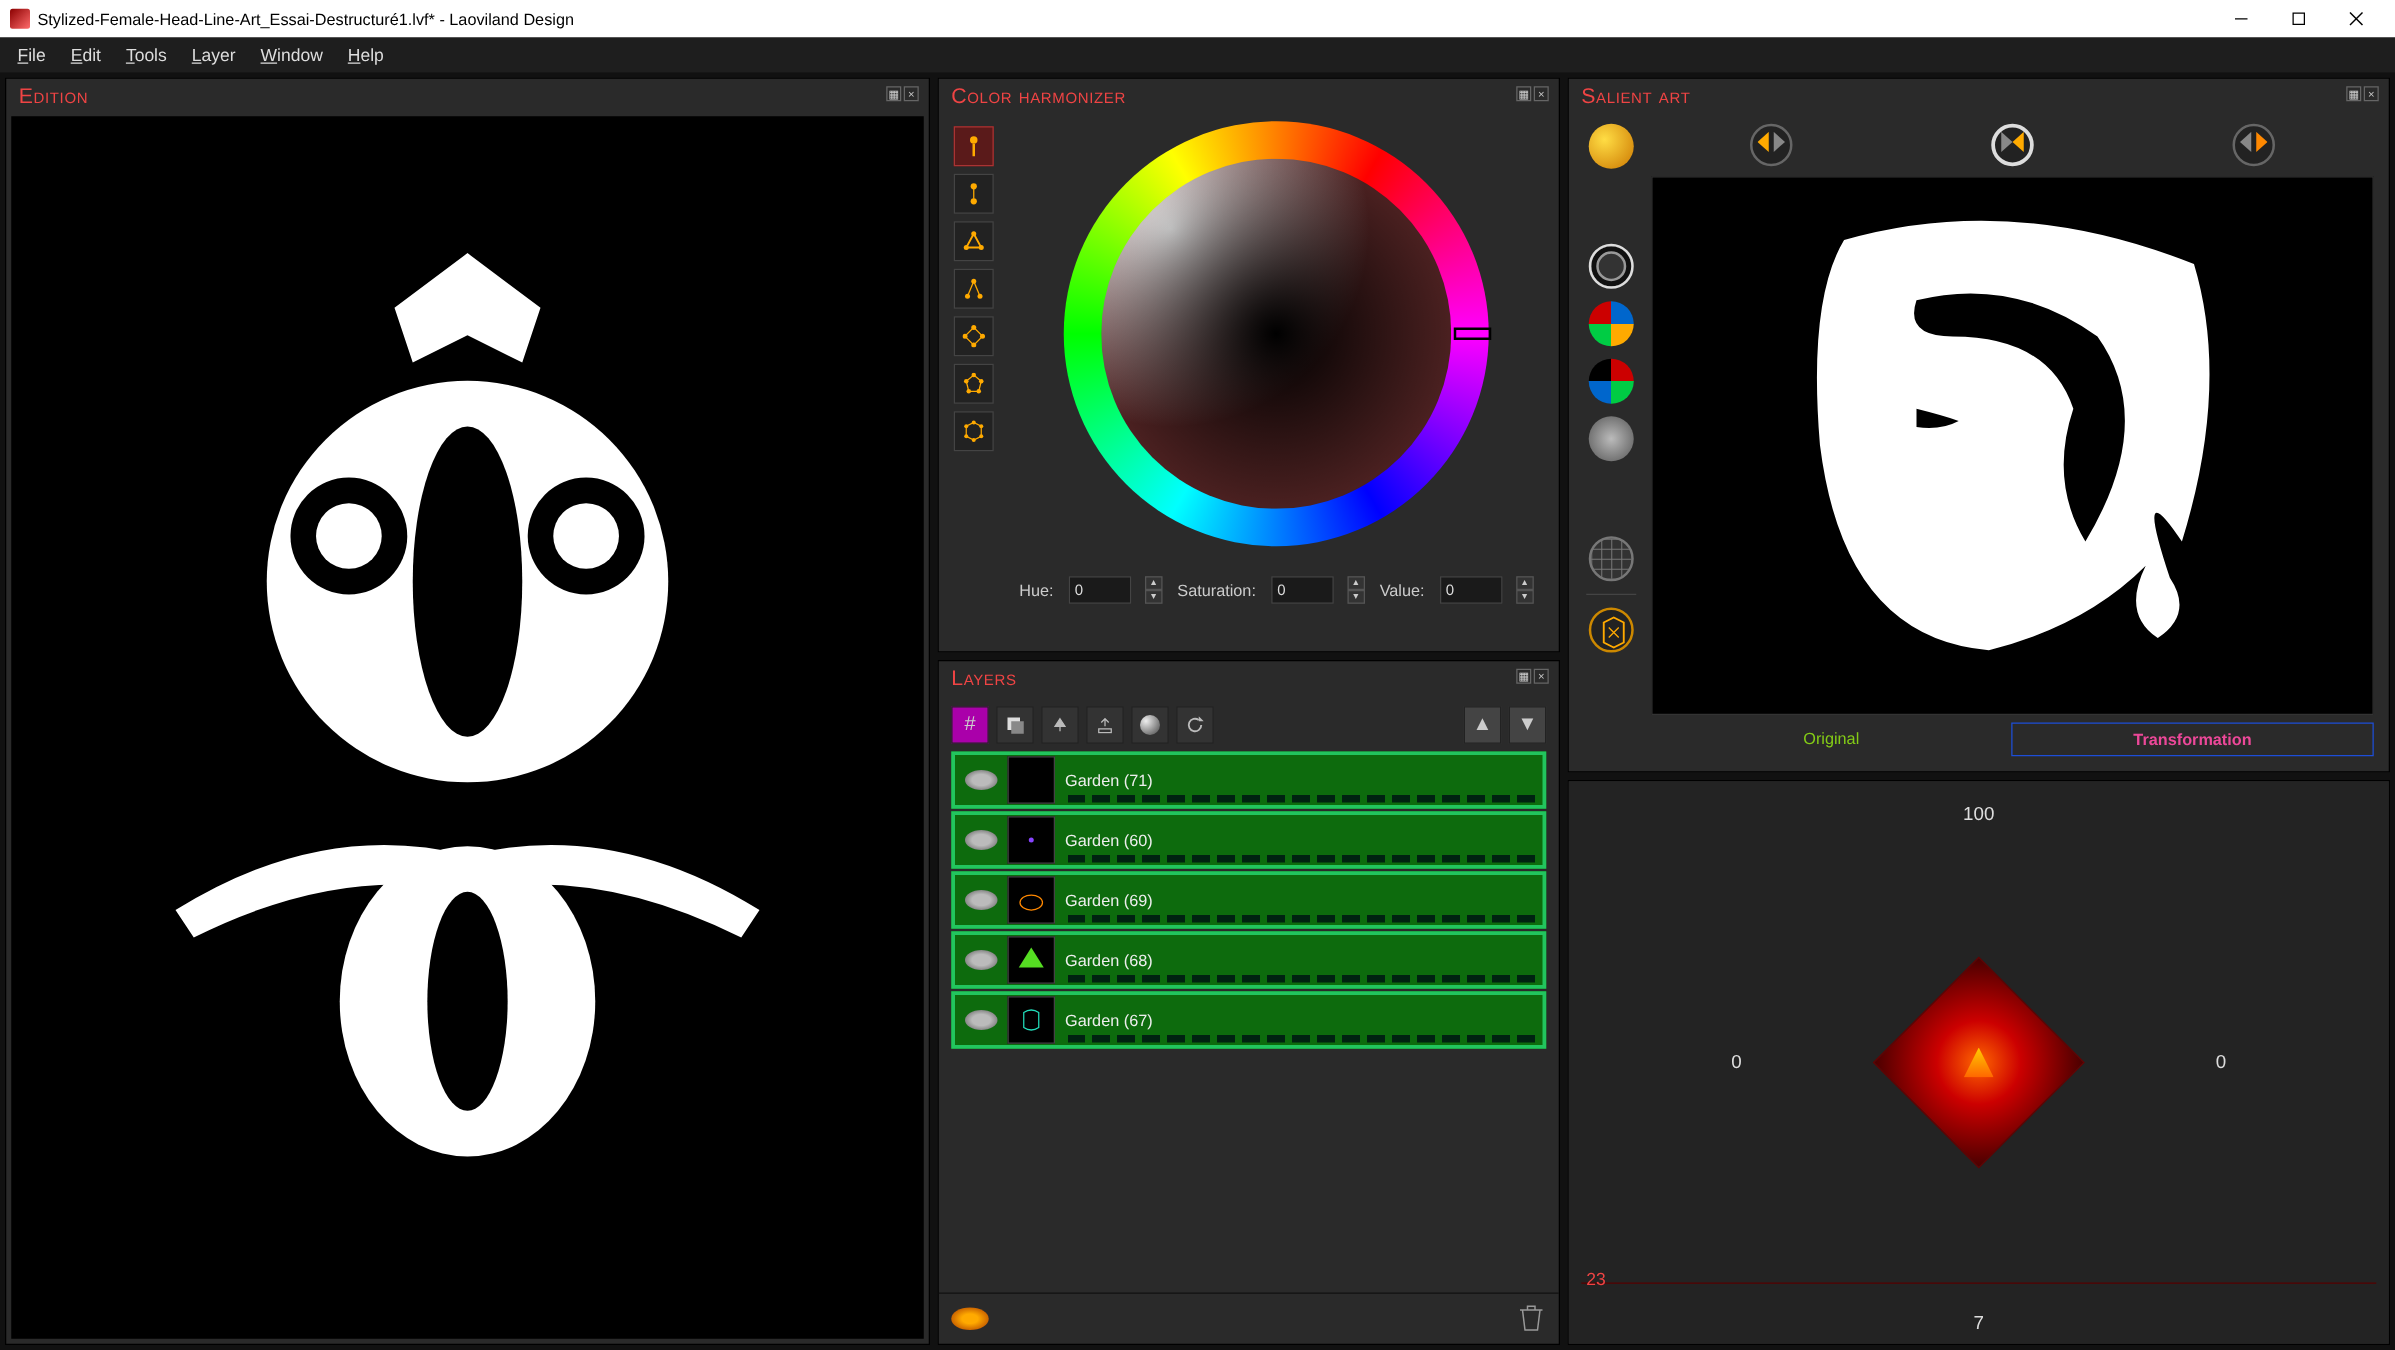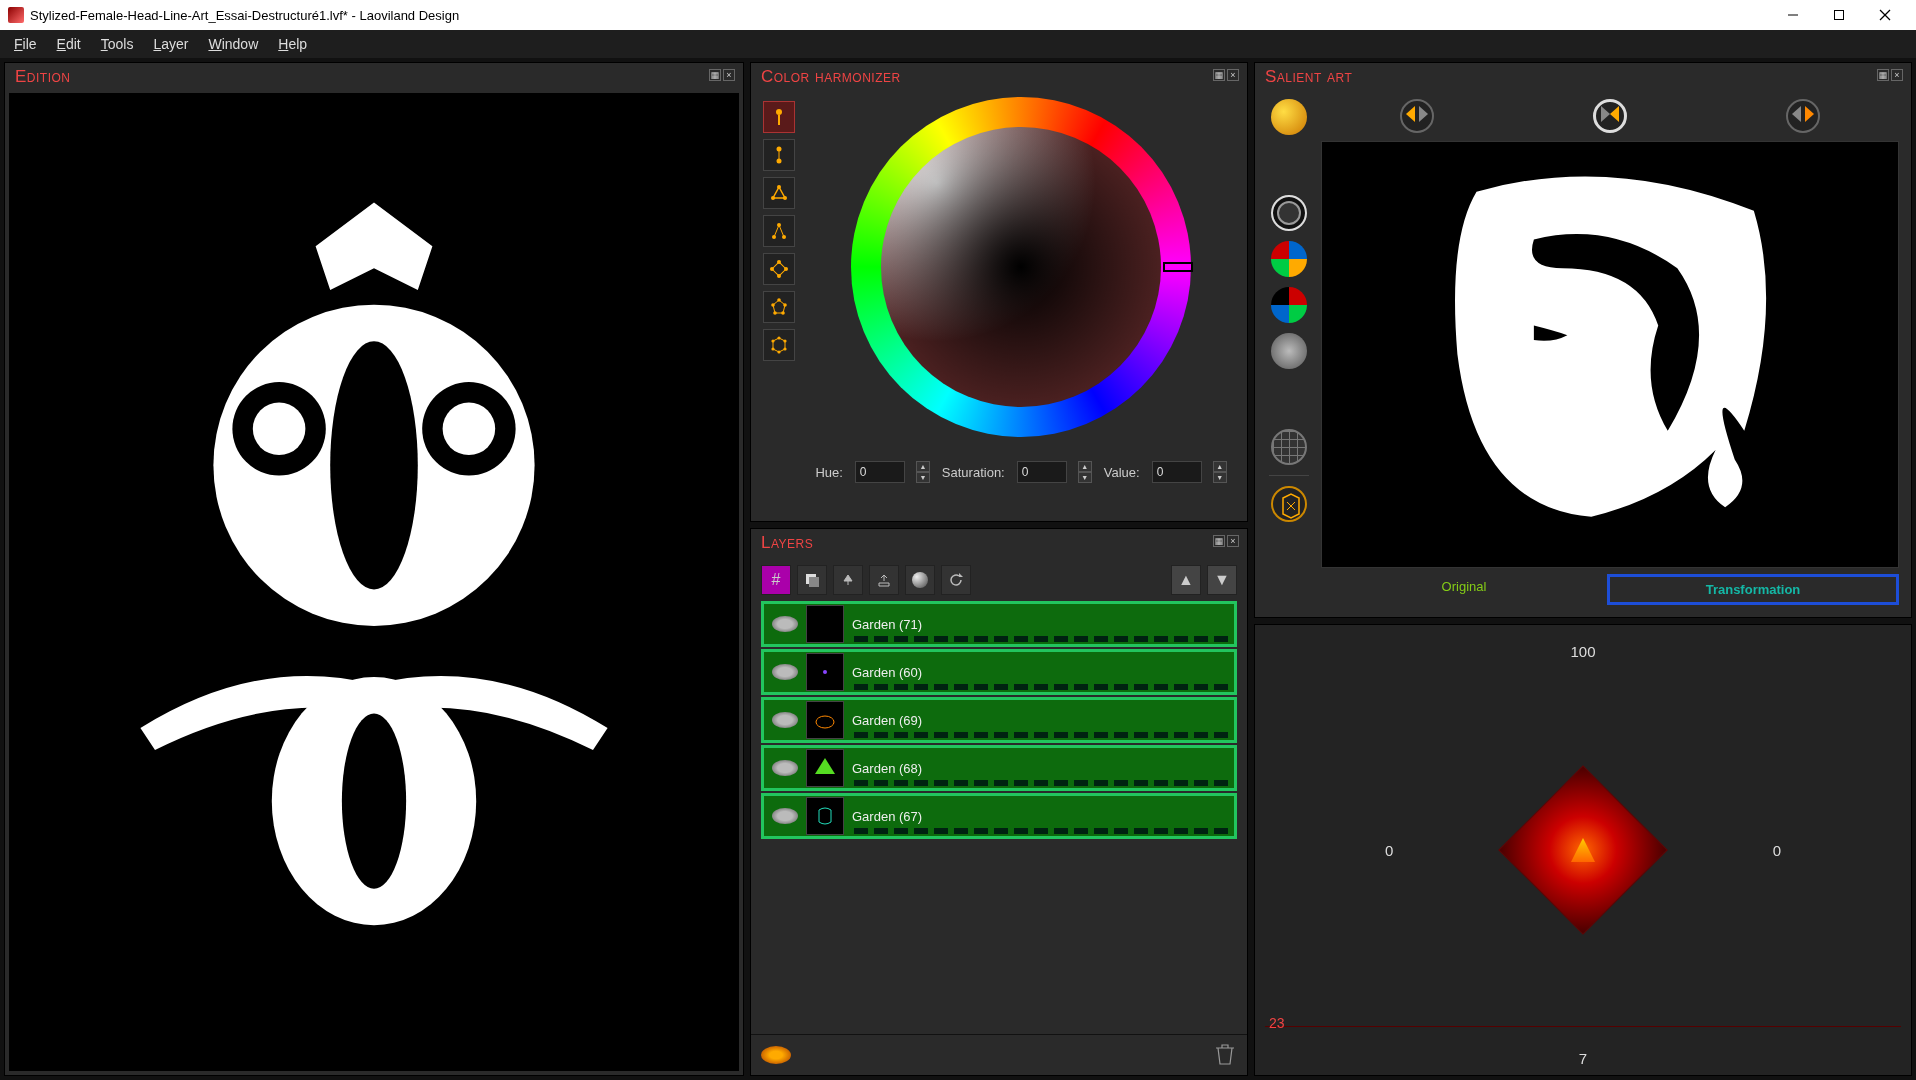--- a/index.html
+++ b/index.html
@@ -68,21 +68,21 @@
 .sa-dot.cycle{background:#222;border:2px solid #cc8800}
 .sa-divider{width:40px;height:1px;background:#444}
 .sa-main{flex:1;display:flex;flex-direction:column}
 .sa-top-icons{display:flex;justify-content:space-around;margin-bottom:8px}
 .sa-top-icons .mir{width:34px;height:34px;border-radius:50%;cursor:pointer;background:#222;border:2px solid #666;position:relative}
 .sa-top-icons .mir.sel{border-color:#ddd;border-width:3px}
 .mir-tri{position:absolute;top:50%;left:50%;transform:translate(-50%,-50%)}
 .sa-canvas{flex:1;background:#000;border:1px solid #333;position:relative;overflow:hidden;min-height:360px}
 .sa-tabs{display:flex;margin-top:6px}
 .sa-tab{flex:1;text-align:center;padding:5px;font-size:13px;color:#84cc16;cursor:pointer}
-.sa-tab.active{border:3px solid #1d4ed8;font-weight:600;color:#14b8a6}
+.sa-tab.active{border:1px solid #1d4ed8;font-weight:600;color:#ec4899}
 
 
 .cc-body{flex:1;position:relative;background:#232323}
 .cc-diamond{position:absolute;left:50%;top:50%;width:120px;height:120px;transform:translate(-50%,-50%) rotate(45deg);background:radial-gradient(circle,#ff6600 0%,#cc0000 40%,#4a0000 100%);border:1px solid #600}
 .cc-diamond .peak{position:absolute;left:50%;top:50%;width:24px;height:24px;transform:translate(-50%,-50%) rotate(-45deg);background:linear-gradient(#ffcc00,#ff6600);clip-path:polygon(50% 0,100% 100%,0 100%)}
 .cc-label{position:absolute;color:#ddd;font-size:15px}
 .cc-top{left:50%;top:18px;transform:translateX(-50%)}
 .cc-bottom{left:50%;bottom:8px;transform:translateX(-50%)}
 .cc-left{left:130px;top:50%;transform:translateY(-50%)}
 .cc-right{right:130px;top:50%;transform:translateY(-50%)}

